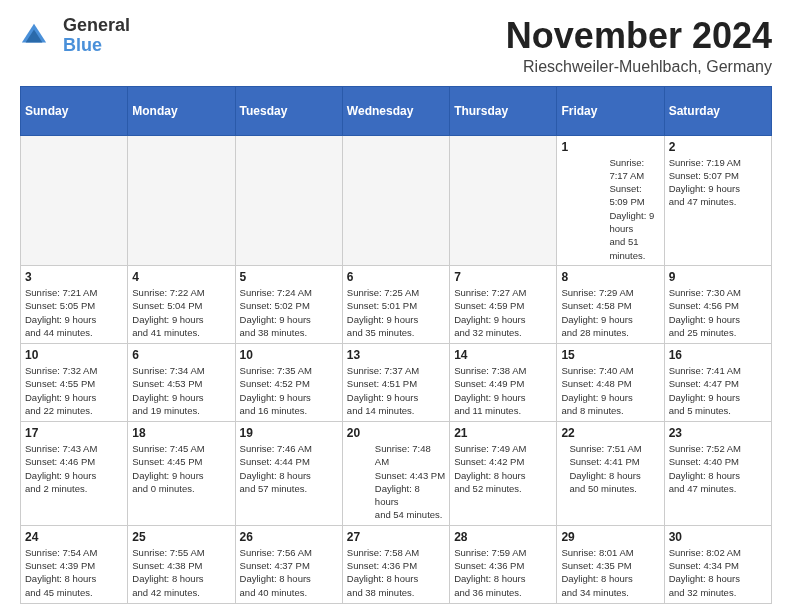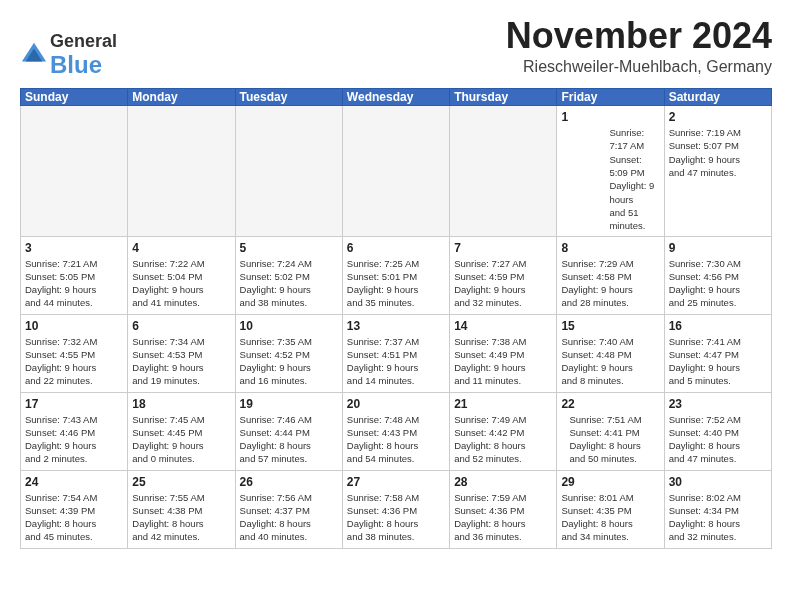--- a/index.html
+++ b/index.html
@@ -16,31 +16,30 @@
     }
     .header-section {
       display: flex;
       align-items: flex-start;
       justify-content: space-between;
       margin-bottom: 10px;
     }
     .logo {
       display: flex;
       align-items: center;
-      gap: 2px;
-      margin-top: 16px;
+      gap: 15px;
     }
     .logo-text-general {
       font-size: 18px;
       font-weight: bold;
       color: #333;
       line-height: 1.1;
     }
     .logo-text-blue {
-      font-size: 24px;
+      font-size: 18px;
       font-weight: bold;
       color: #4a90d9;
       line-height: 1.1;
     }
     .logo-icon {
       width: 28px;
       height: 28px;
     }
     .title-block {
       text-align: right;
@@ -59,21 +58,21 @@
     .calendar-table {
       width: 100%;
       border-collapse: collapse;
       table-layout: fixed;
     }
     .calendar-table th {
       background: #3a6bbf;
       color: #fff;
       font-size: 12px;
       font-weight: bold;
-      padding: 1px 4px;
+      padding: 17px 4px;
       text-align: left;
       border: 1px solid #2a5aaa;
     }
     .calendar-table td {
       border: 1px solid #ccc;
       vertical-align: top;
       padding: 4px 4px 3px 4px;
       height: 78px;
       background: #fff;
       font-size: 10px;
@@ -273,21 +272,21 @@
           </td>
           <td>
             <span class="day-number">19</span>
             <div class="cell-text" style="white-space: pre-line;">Sunrise: 7:46 AM
 Sunset: 4:44 PM
 Daylight: 8 hours
 and 57 minutes.</div>
           </td>
           <td>
             <span class="day-number">20</span>
-            <div class="cell-text" style="white-space: pre-line;">Sunrise: 7:48 AM
+            <div class="cell-text" style="white-space: pre-line; margin-left: 28px;">Sunrise: 7:48 AM
 Sunset: 4:43 PM
 Daylight: 8 hours
 and 54 minutes.</div>
           </td>
           <td>
             <span class="day-number">21</span>
             <div class="cell-text" style="white-space: pre-line;">Sunrise: 7:49 AM
 Sunset: 4:42 PM
 Daylight: 8 hours
 and 52 minutes.</div>

